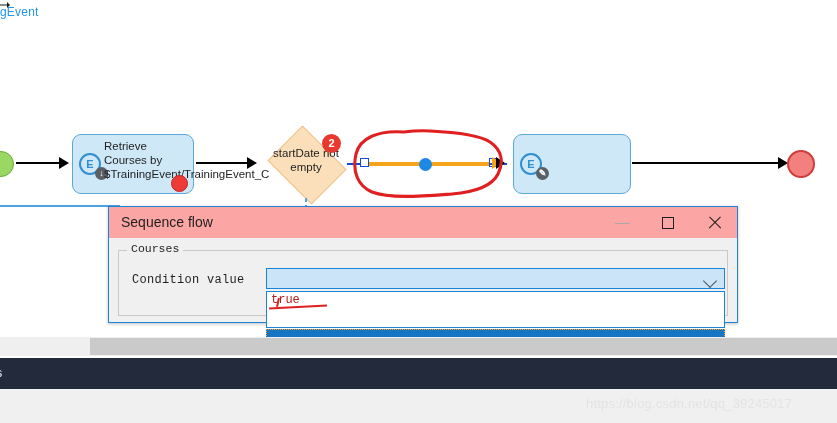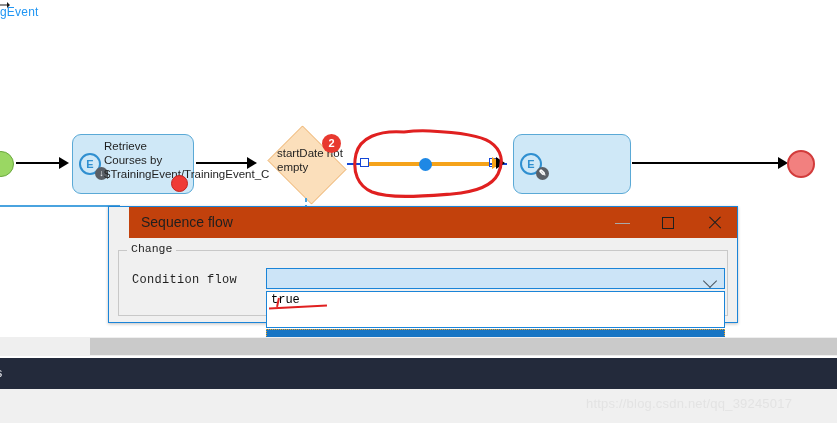--- a/index.html
+++ b/index.html
@@ -59,21 +59,21 @@
 
   .gateway{
     position:absolute;left:263px;top:130px;width:86px;height:68px;
   }
   .gateway .dia{
     position:absolute;left:0;top:0;width:86px;height:68px;
     background:#fbdfbb;border:1.4px solid #e8a456;
     transform:rotate(45deg) scale(.707);transform-origin:50% 50%;
   }
   .gateway .glabel{
-    position:absolute;left:14px;top:16px;width:82px;text-align:left;
+    position:absolute;left:2px;top:16px;width:82px;text-align:center;
     font-size:11.5px;line-height:14px;color:#1f1f1f;
   }
   .gw-badge{
     position:absolute;left:322px;top:134px;width:19px;height:19px;border-radius:50%;
     background:#e8392f;color:#fff;font-size:11px;font-weight:bold;
     text-align:center;line-height:19px;
   }
 
   
   .conn{position:absolute;background:#000;height:1.6px;}
@@ -105,23 +105,22 @@
   
   .red-annot{position:absolute;left:352px;top:128px;width:155px;height:72px;}
 
   
   .dialog{
     position:absolute;left:108px;top:206px;width:630px;height:117px;
     background:#f0f0f0;border:1.4px solid #1a84d8;box-sizing:border-box;
     box-shadow:0 1px 3px rgba(0,0,0,.25);
   }
   .dlg-titlebar{
-    position:absolute;left:0;top:0;right:0;height:31px;background:#c2410c;
+    position:absolute;left:0;top:0;right:0;height:31px;background:#fca5a5;
     border-bottom:1px solid #c2410c;
-    margin-left:20px;
   }
   .dlg-title{
     position:absolute;left:12px;top:7px;font-size:14px;color:#1f1f1f;
   }
   .wbtn{
     position:absolute;top:0;width:44px;height:31px;cursor:default;
   }
   .wbtn.min{right:92px;}
   .wbtn.max{right:46px;}
   .wbtn.close{right:0;}
@@ -156,21 +155,21 @@
     border-left:1.6px solid #4a5560;border-bottom:1.6px solid #4a5560;
     transform:rotate(-45deg);
   }
   
   .dropdown{
     position:absolute;left:147px;top:40px;width:459px;height:37px;
     background:#ffffff;border:1.4px solid #1a84d8;box-sizing:border-box;
   }
   .dd-item{
     position:relative;height:16px;padding-left:4px;
-    font-family:"Liberation Mono", monospace;font-size:12px;color:#000000;
+    font-family:"Liberation Mono", monospace;font-size:12px;color:#b91c1c;
     line-height:16px;
   }
   .dd-highlight{
     position:absolute;left:147px;top:78px;width:459px;height:13px;
     background:#1775c4;border:1px dotted #f5a31a;box-sizing:border-box;
   }
   .dd-redline{
     position:absolute;left:150px;top:55px;width:58px;height:2.2px;background:#e02020;
     transform:rotate(-3deg);
   }
@@ -268,22 +267,22 @@
           <span class="gmax"></span>
         </div>
       <div class="wbtn close">
           <span class="gx1"></span>
           <span class="gx2"></span>
         </div>
     </div>
 
     <div class="dlg-body">
       <div class="group">
-        <div class="group-legend">Change</div>
-        <div class="field-label">Condition flow</div>
+        <div class="group-legend">Courses</div>
+        <div class="field-label">Condition value</div>
 
         <div class="combo">
           <span class="combo-chev"></span>
         </div>
 
         <div class="dropdown">
           <div class="dd-item">true</div>
         </div>
         <div class="dd-highlight"></div>
         <div class="dd-redline"></div>

